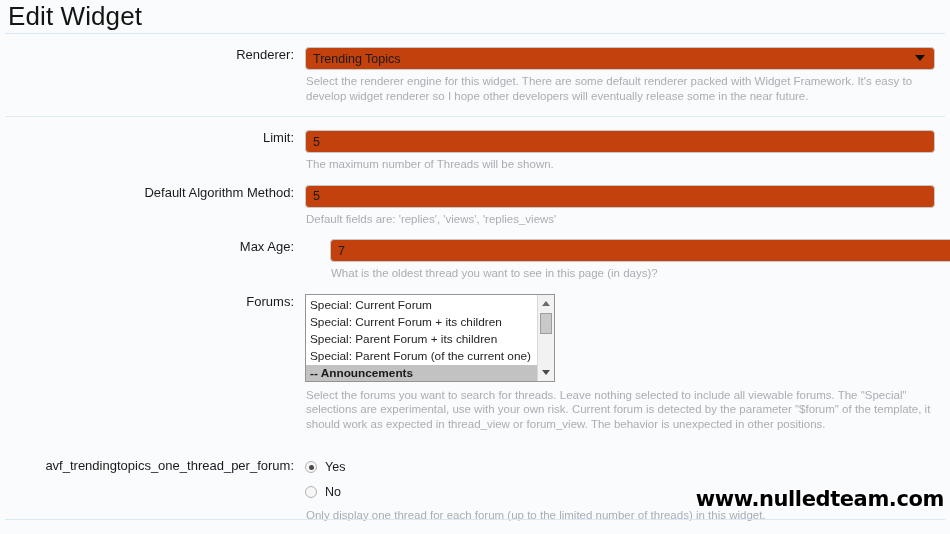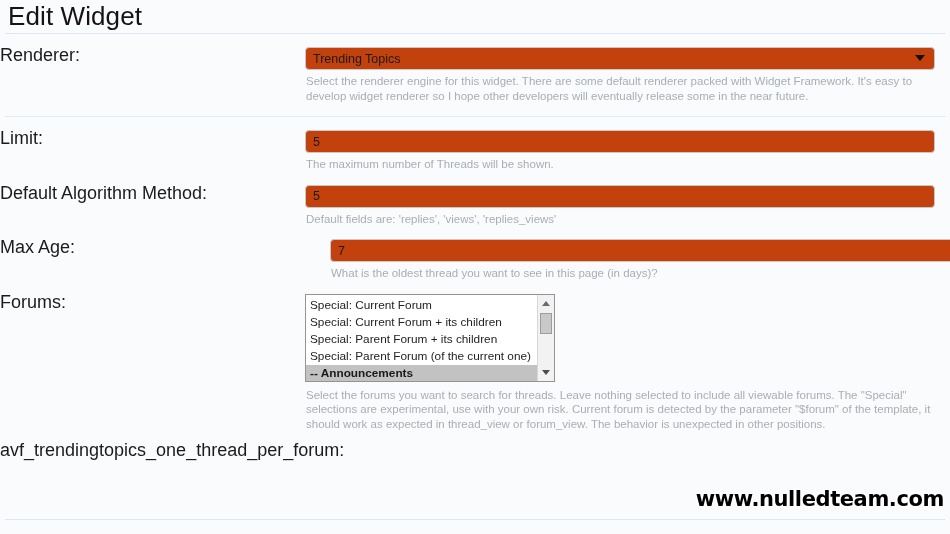--- a/index.html
+++ b/index.html
@@ -36,23 +36,23 @@
 
   
   .form-row {
     display: flex;
     align-items: flex-start;
     padding: 0;
   }
   .label-col {
     width: 305px;
     flex: 0 0 305px;
-    text-align: left;
+    text-align: right;
     padding-right: 11px;
-    font-size: 18px;
+    font-size: 13px;
     color: #1b1b1b;
     line-height: 16px;
   }
   .field-col {
     flex: 1 1 auto;
     padding-right: 15px;
     min-width: 0;
   }
 
   
@@ -261,21 +261,34 @@
           <div class="lb-thumb"></div>
           <div class="lb-arrow down">
               <i></i>
             </div>
         </div>
       </div>
       <div class="hint" style="width:630px;margin-top:6px;">Select the forums you want to search for threads. Leave nothing selected to include all viewable forums. The "Special" selections are experimental, use with your own risk. Current forum is detected by the parameter "$forum" of the template, it should work as expected in thread_view or forum_view. The behavior is unexpected in other positions.</div>
     </div>
   </div>
 
-  <div class="form-row" style="margin-top:11px;">
+  <div class="form-row" style="margin-top:27px;">
     <div class="label-col">avf_trendingtopics_one_thread_per_forum:</div>
+    <div class="field-col">
+      <div id="radio-group">
+          <div class="radio-row">
+            <span class="radio checked"></span>
+            <span class="radio-label">Yes</span>
+          </div>
+          <div class="radio-row">
+            <span class="radio"></span>
+            <span class="radio-label">No</span>
+          </div>
+        </div>
+      <div class="hint" style="margin-top:6px;">Only display one thread for each forum (up to the limited number of threads) in this widget.</div>
+    </div>
   </div>
 
   <div class="watermark">www.nulledteam.com</div>
 
   <div class="rule" style="position:absolute;left:0;right:0;bottom:14px;margin:0 5px;"></div>
 
 </div>
 
 </body></html>

